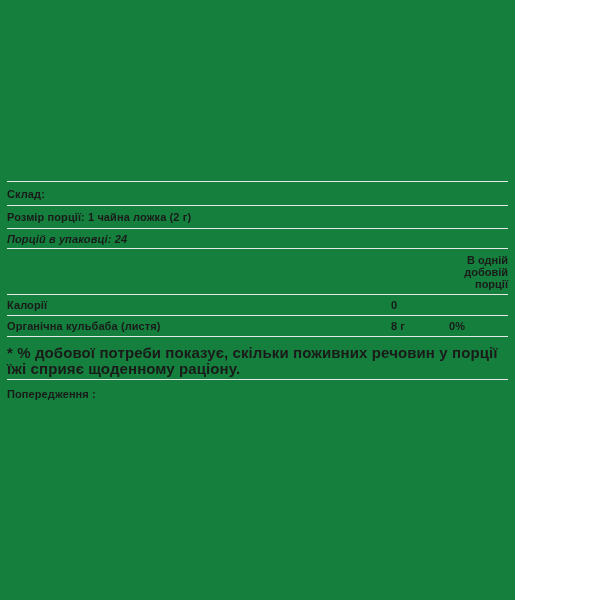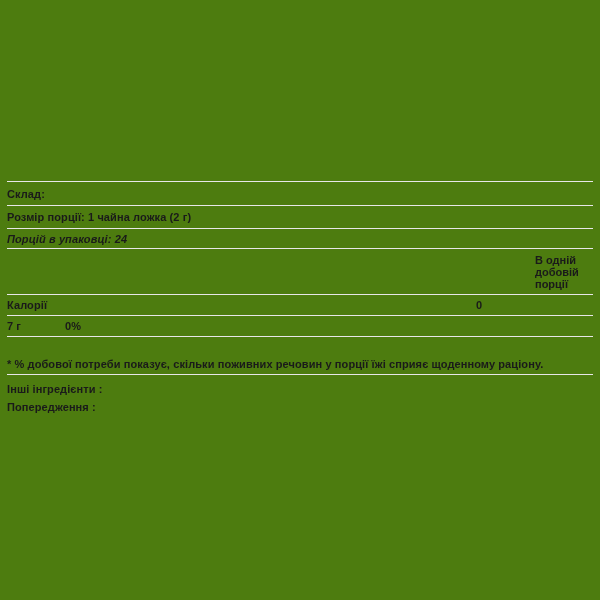--- a/index.html
+++ b/index.html
@@ -4,22 +4,22 @@
 <style>
   * { margin: 0; padding: 0; box-sizing: border-box; }
   html, body { background: #ffffff; }
   body {
     width: 600px; height: 600px;
     font-family: "Liberation Sans", sans-serif;
     color: #1a1a1a;
   }
   .page {
     position: relative;
-    width: 600px; height: 600px;
-    background: #4d7c0f;
+    width: 515px; height: 600px;
+    background: #15803d;
     overflow: hidden;
   }
   .panel {
     position: absolute;
     left: 7px; right: 7px; top: 181px;
   }
   .info-row {
     border-top: 1px solid #e7e7e7;
     display: flex; align-items: center;
     font-size: 11px; font-weight: bold;
@@ -34,34 +34,35 @@
     padding: 5px 0 4px 0;
     height: 46px;
   }
   .spacer { flex: 1; }
   .col-amount { width: 58px; }
   .col-dv { width: 59px; }
   .col-head {
     font-size: 11px; font-weight: bold;
     line-height: 12px;
     white-space: pre-line;
+    text-align: right;
   }
   .data-row {
     border-top: 1px solid #e7e7e7;
     display: flex; align-items: center;
     height: 21px;
     font-size: 11px; font-weight: bold;
     letter-spacing: 0.1px;
   }
   .data-row .name { flex: 1; }
   .footnote {
     border-top: 1px solid #e7e7e7;
     border-bottom: 1px solid #e7e7e7;
-    padding: 19px 0 2px 0;
-    font-size: 11px; font-weight: bold;
+    padding: 8px 0 2px 0;
+    font-size: 15px; font-weight: bold;
     line-height: 16px;
     letter-spacing: 0.1px;
   }
   .sections { padding-top: 8px; }
   .section-title {
     font-size: 11px; font-weight: bold;
     line-height: 13px;
     margin-bottom: 5px;
     letter-spacing: 0.1px;
   }
@@ -91,27 +92,27 @@
 порції</div>
     </div>
 
     <div class="data-row">
       <span class="name">Калорії</span>
       <span class="col-amount">0</span>
       <span class="col-dv"></span>
     </div>
 
     <div class="data-row">
-      <span class="col-amount">7 г</span>
+      <span class="name">Органічна кульбаба (листя)</span>
+      <span class="col-amount">8 г</span>
       <span class="col-dv">0%</span>
     </div>
 
     <div class="footnote">
       <div>* % добової потреби показує, скільки поживних речовин у порції їжі сприяє щоденному раціону.</div>
     </div>
 
     <div class="sections">
-      <div class="section-title">Інші інгредієнти :</div>
       <div class="section-title">Попередження :</div>
     </div>
 
   </div>
 </div>
 
 </body></html>

